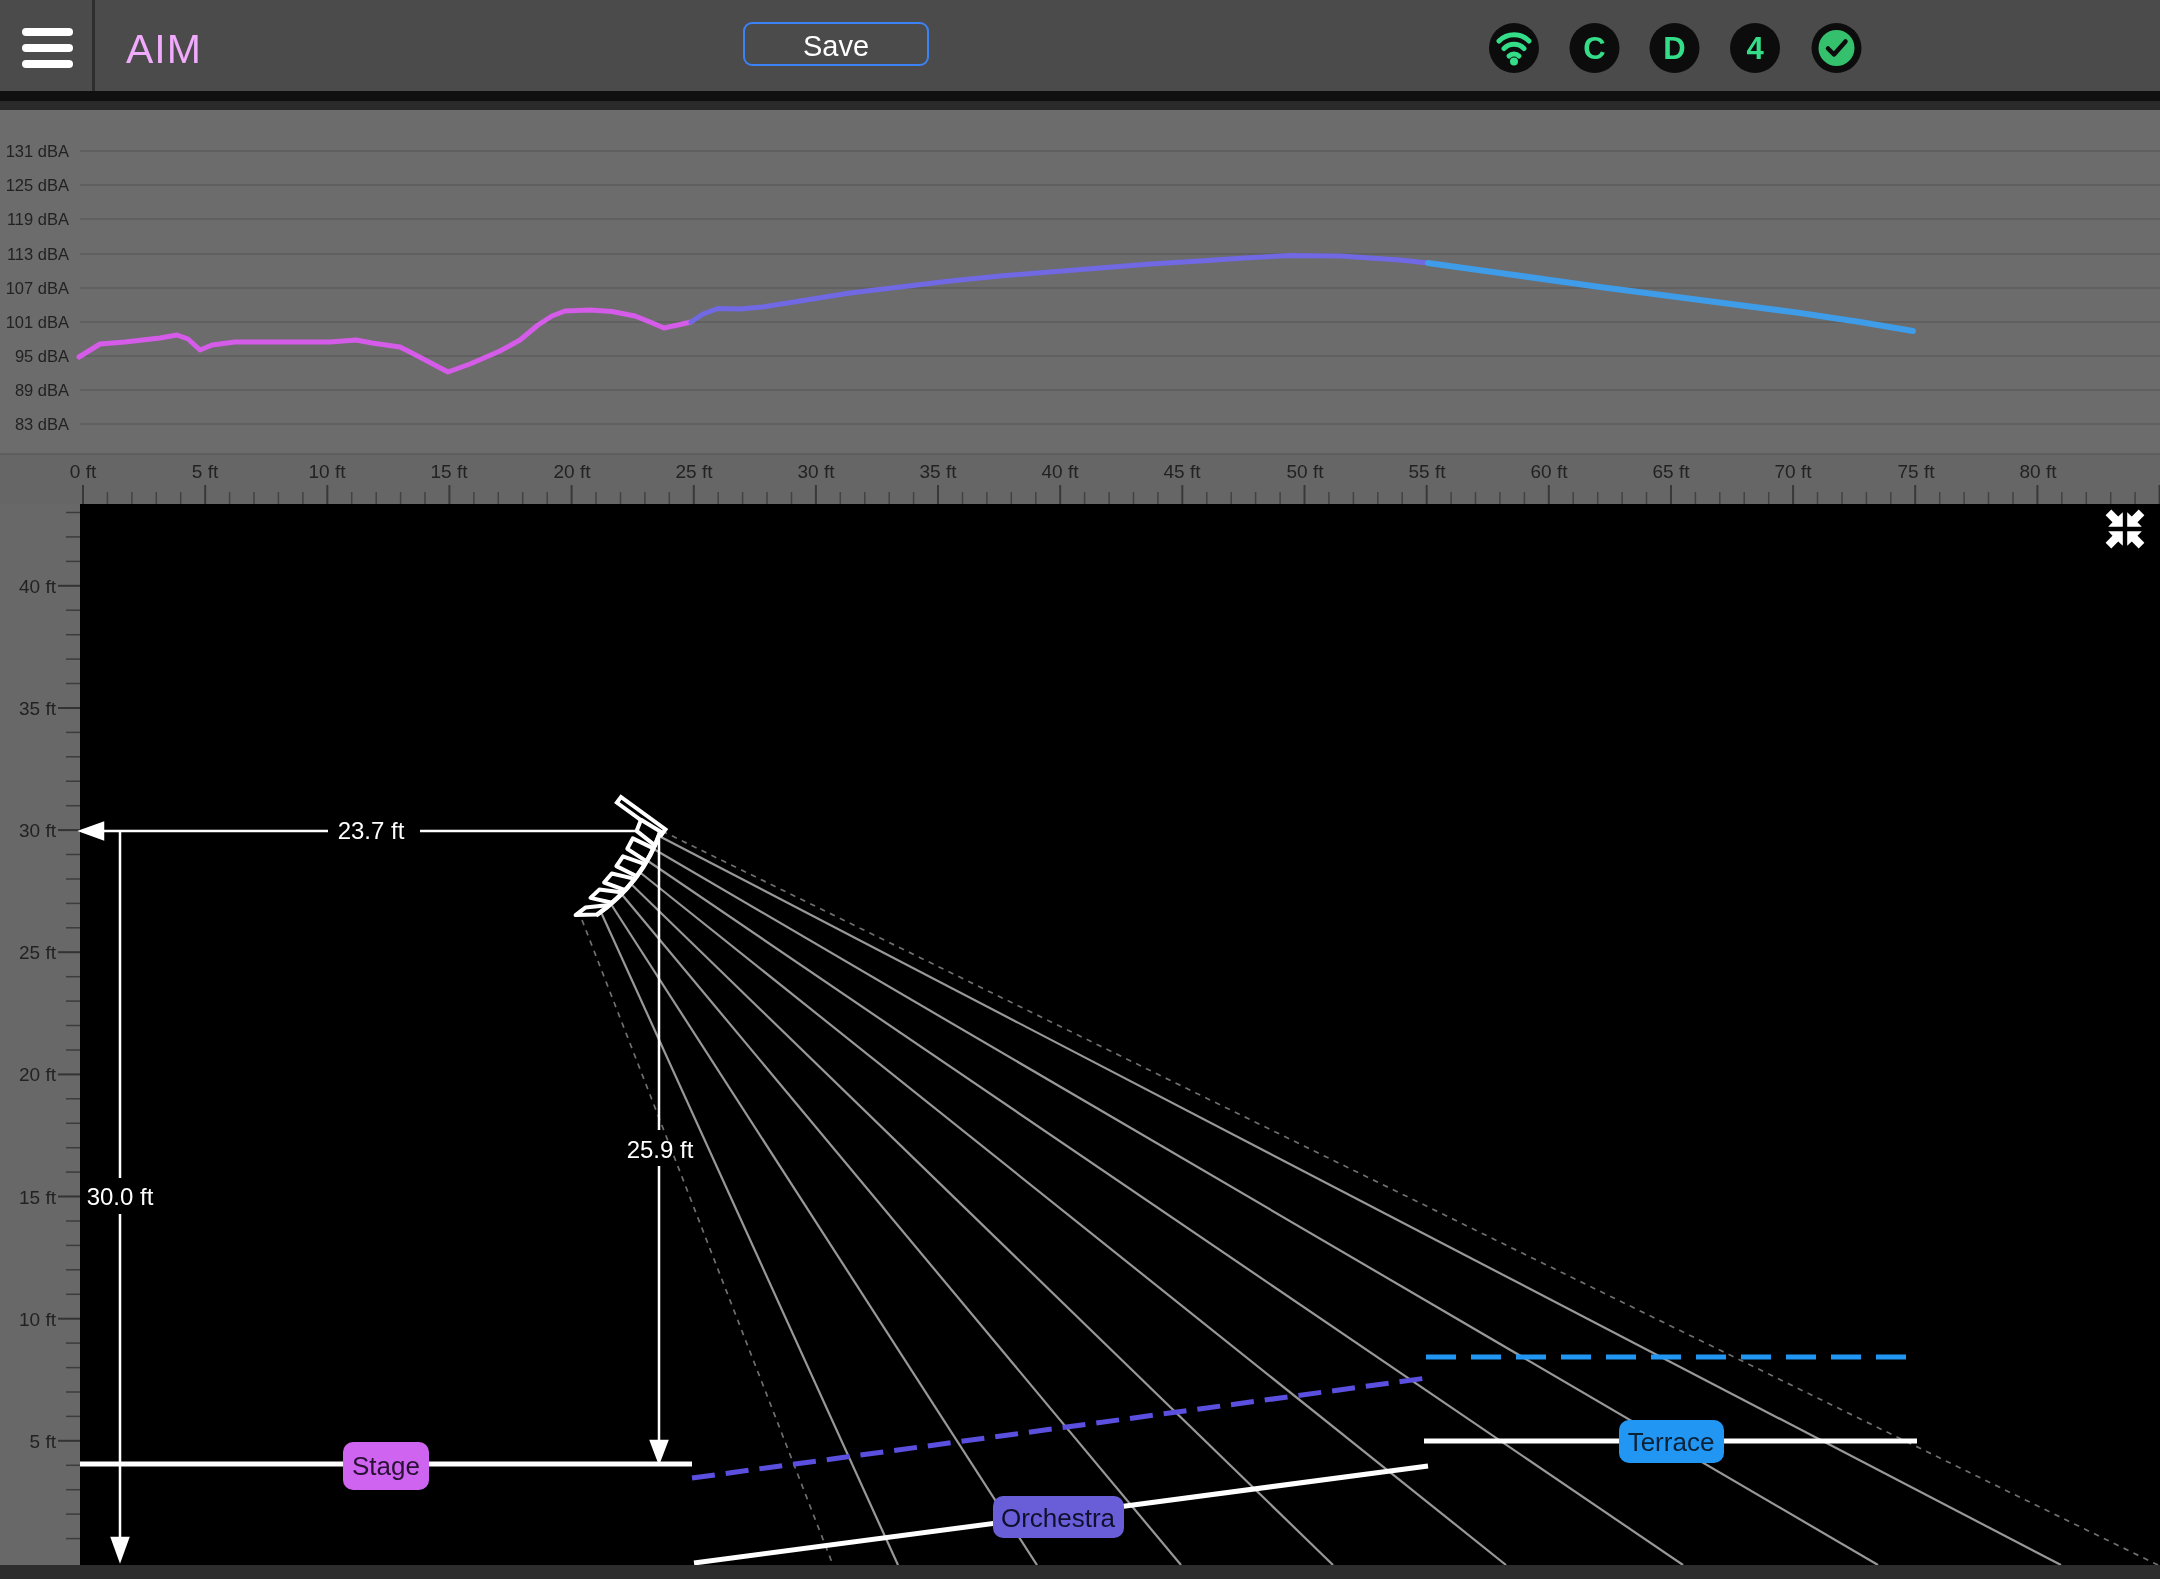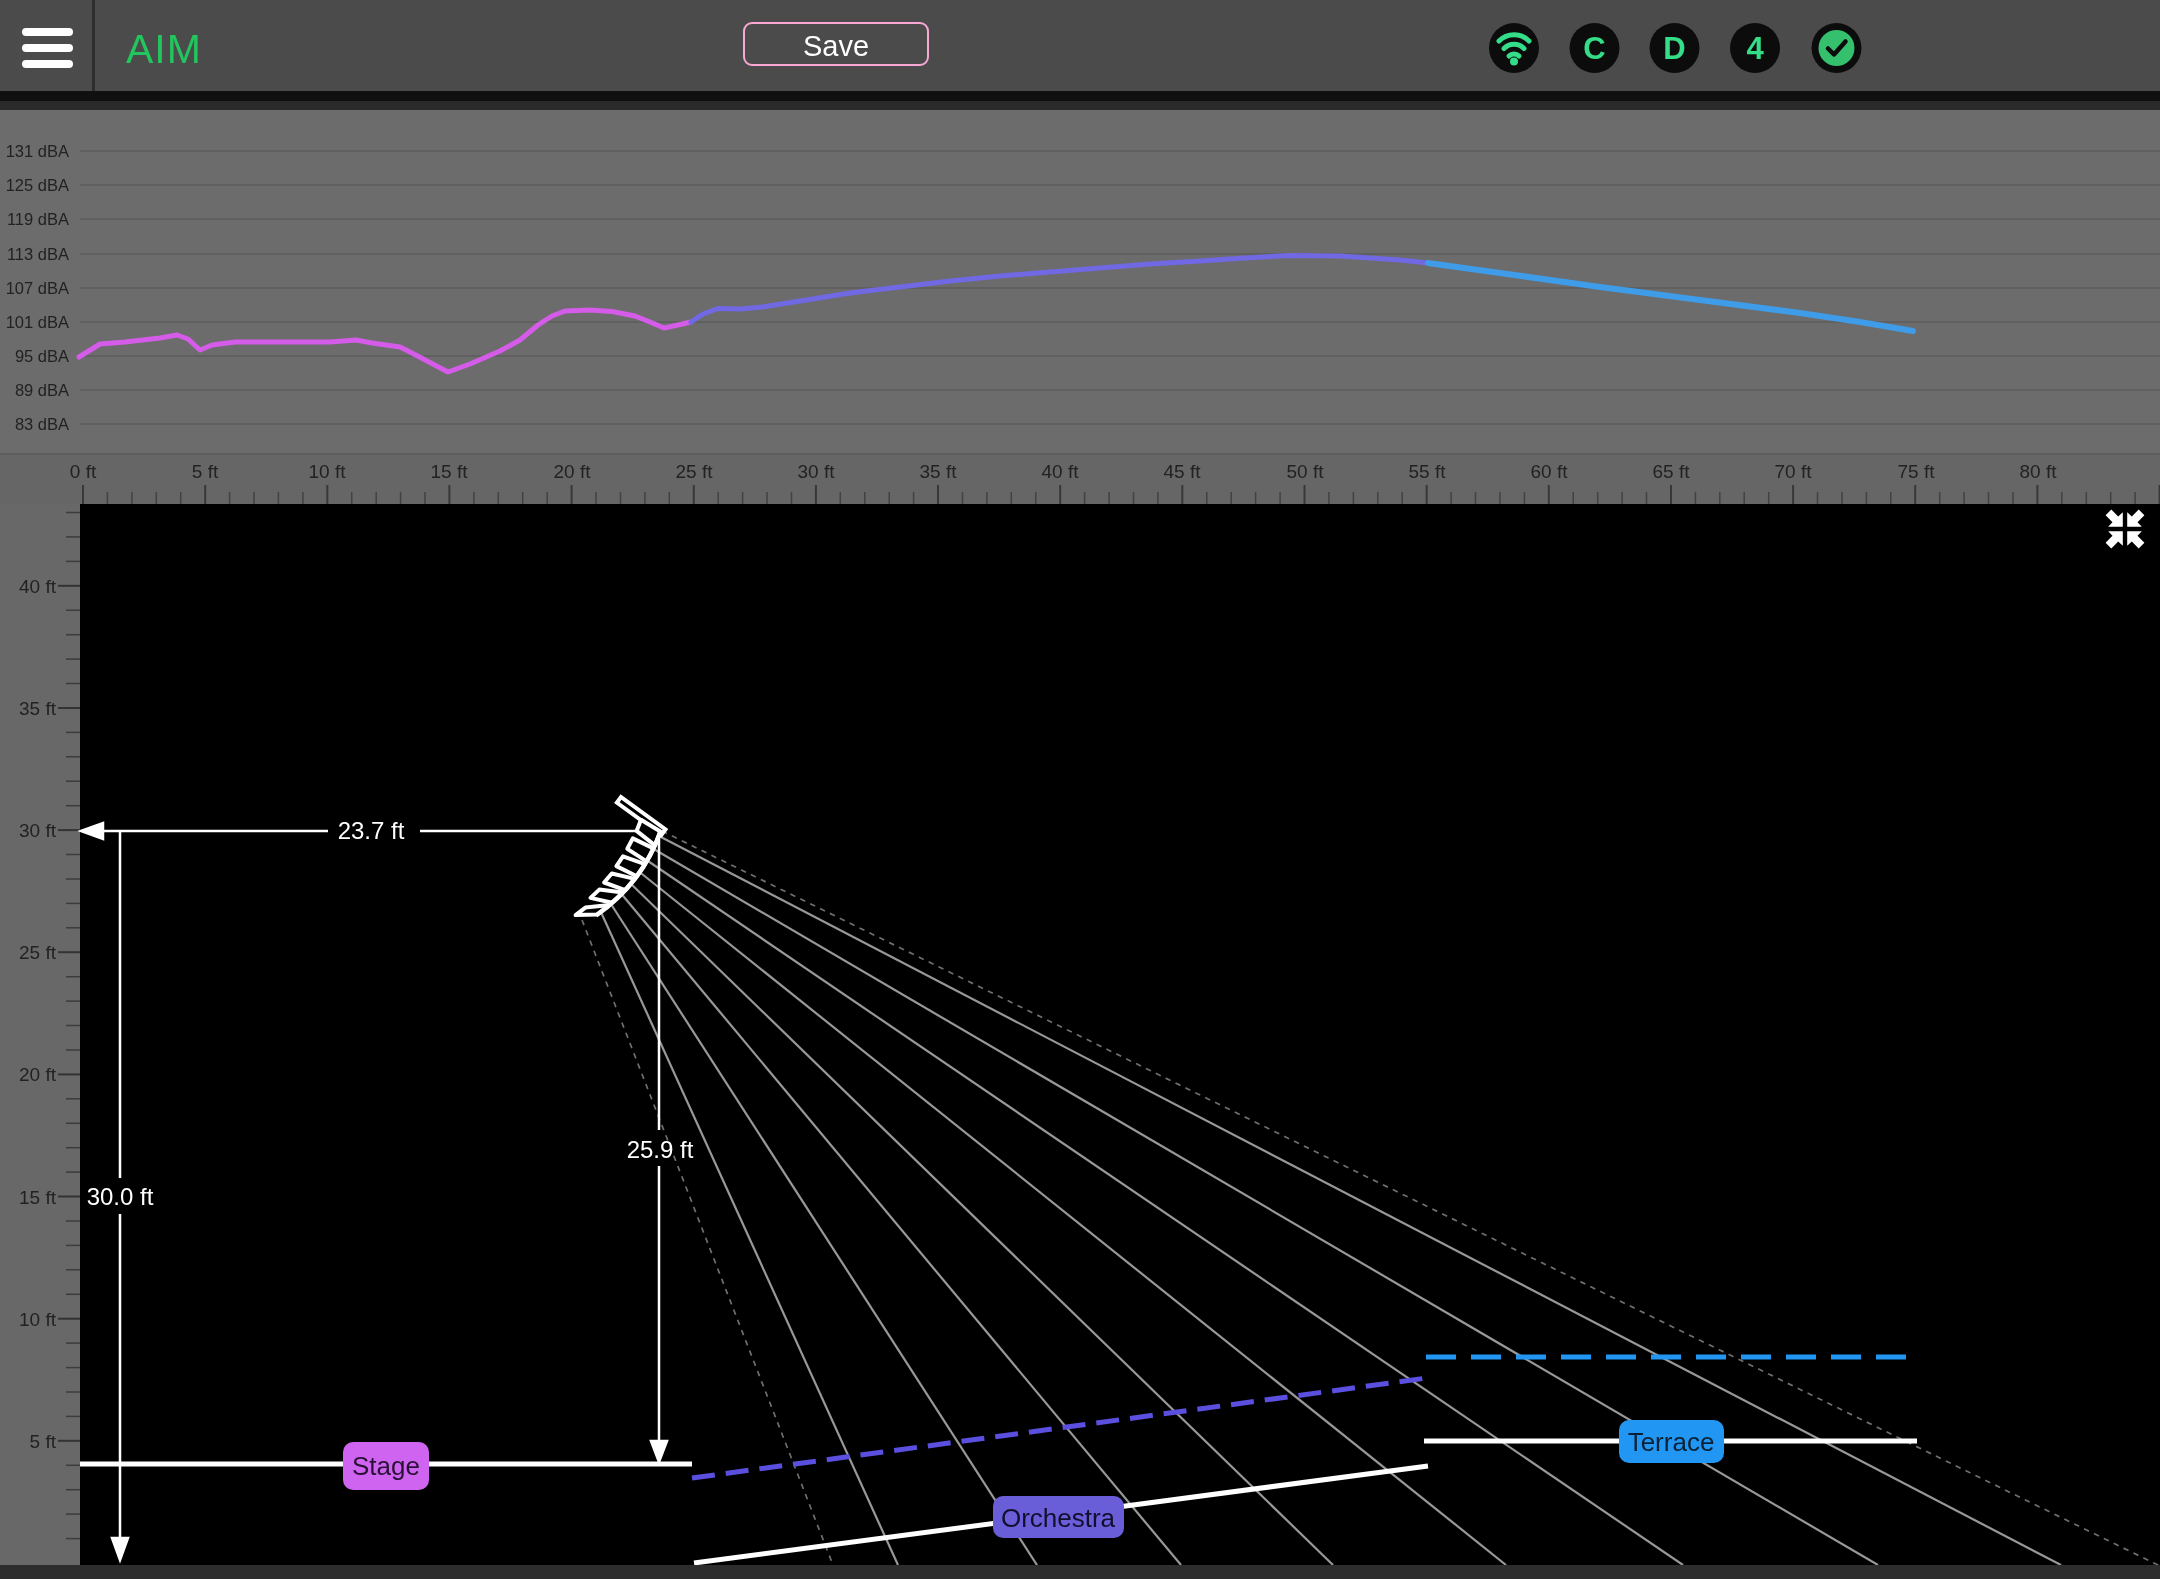--- a/index.html
+++ b/index.html
@@ -9,22 +9,22 @@
 </head>
 <body>
 
 <div class="abs" style="left:0;top:0;width:2160px;height:91px;background:#4b4b4b;">
   <svg class="abs" style="left:20px;top:26px;" width="56" height="46" viewBox="0 0 56 46">
     <rect x="2" y="2" width="51" height="8" rx="4" fill="#fff"></rect>
     <rect x="2" y="18" width="51" height="8" rx="4" fill="#fff"></rect>
     <rect x="2" y="34" width="51" height="8" rx="4" fill="#fff"></rect>
   </svg>
   <div class="abs" style="left:92px;top:0;width:3px;height:91px;background:#2e2e2e;"></div>
-  <div class="abs" style="left:126px;top:26px;font-size:41px;color:#22c55e;letter-spacing:1px;">AIM</div>
-  <div class="abs" style="left:743px;top:22px;width:186px;height:44px;border:2px solid #f9a8d4;border-radius:9px;color:#fff;font-size:29px;text-align:center;line-height:44px;box-sizing:border-box;">Save</div>
+  <div class="abs" style="left:126px;top:26px;font-size:41px;color:#f0abfc;letter-spacing:1px;">AIM</div>
+  <div class="abs" style="left:743px;top:22px;width:186px;height:44px;border:2px solid #3b82f6;border-radius:9px;color:#fff;font-size:29px;text-align:center;line-height:44px;box-sizing:border-box;">Save</div>
   <svg class="abs" style="left:1488px;top:23px;" width="400" height="50" viewBox="0 0 400 50">
 
     <circle cx="26" cy="25" r="25" fill="#0c0c0c"></circle>
     <g stroke="#34dd88" stroke-width="5" fill="none" stroke-linecap="round">
       <path d="M 11 18 A 21 21 0 0 1 41 18"></path>
       <path d="M 16 25.5 A 14 14 0 0 1 36 25.5"></path>
       <path d="M 21 33 A 7 7 0 0 1 31 33"></path>
     </g>
     <circle cx="26" cy="38.5" r="4" fill="#34dd88"></circle>
 

